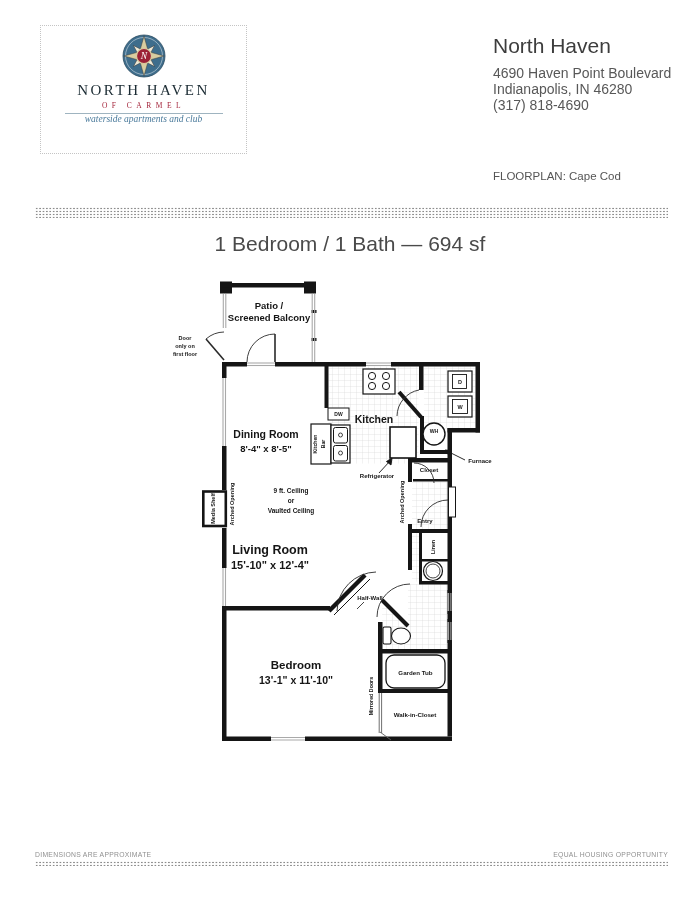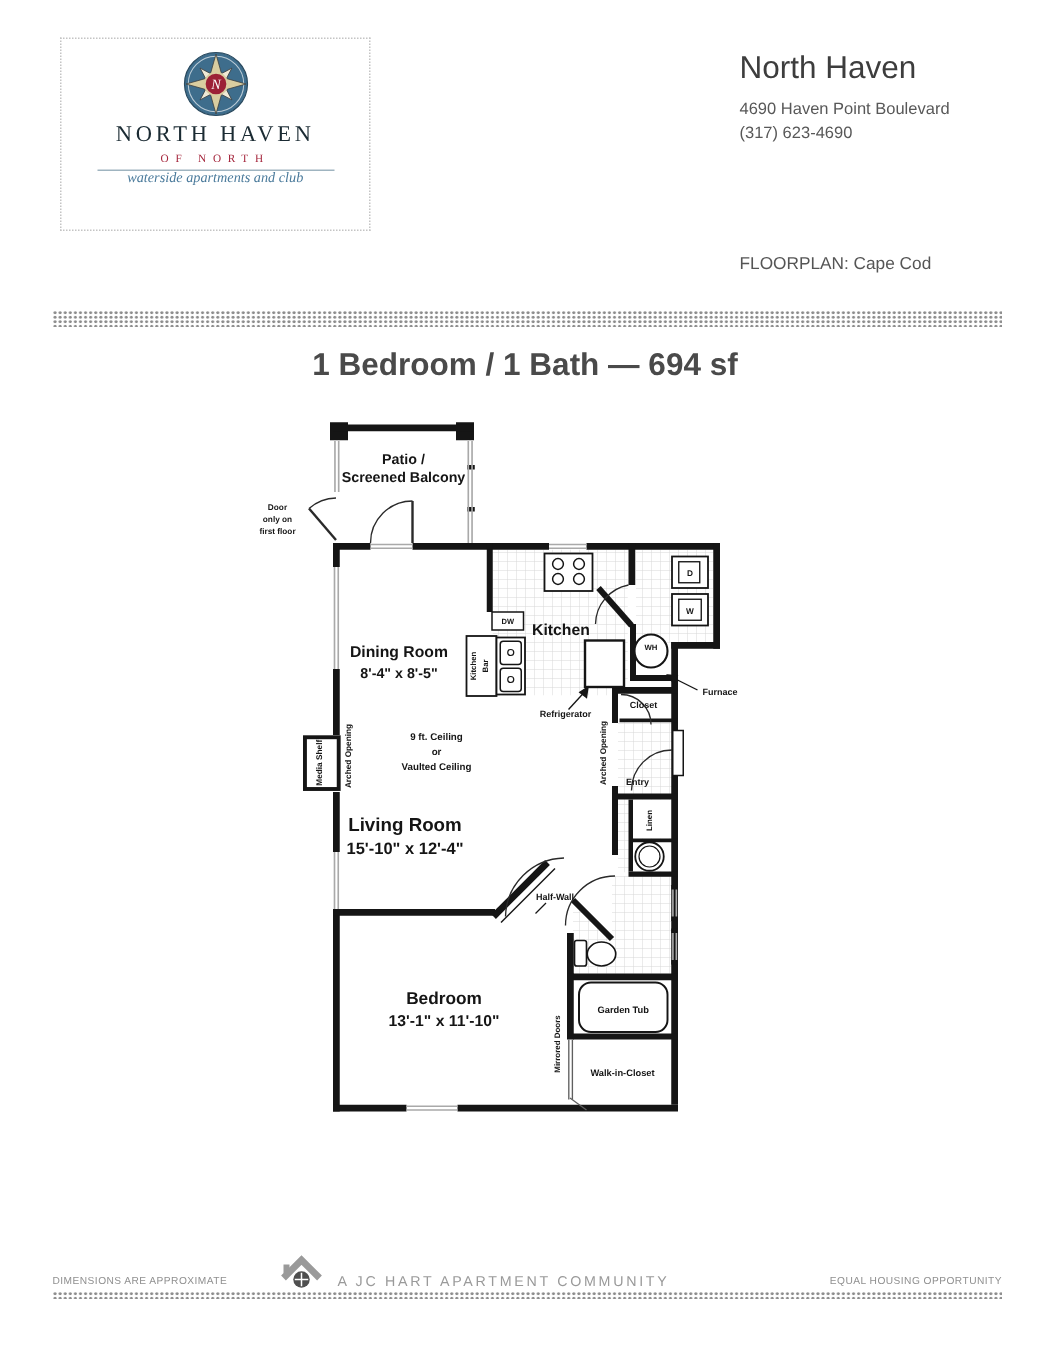--- a/index.html
+++ b/index.html
@@ -14,32 +14,32 @@
              color:#1b2b33;margin-top:3px;}
   .logo-sub{font-family:"Liberation Serif",serif;font-size:7.5px;letter-spacing:4.5px;
             color:#a5273d;margin-top:2px;}
   .logo-rule{width:158px;height:1px;background:#9fb4c0;margin:3px auto 0 auto;}
   .logo-tag{font-family:"Liberation Serif",serif;font-style:italic;font-size:9.5px;
             color:#4a7a9b;margin-top:0;}
 
   
   .contact{position:absolute;left:493px;top:34px;}
   .contact .name{font-size:21px;color:#3d3d3d;font-weight:500;margin-bottom:7px;}
-  .contact .line{font-size:11px;color:#585858;line-height:16px;}
+  .contact .line{font-size:14px;color:#585858;line-height:16px;}
   .contact .links{margin-top:32px;}
 
   .fp-label{position:absolute;left:493px;top:170px;font-size:11.5px;color:#555;}
 
   .dots{background-image:radial-gradient(circle,#8c8c8c 0.9px,transparent 1.1px);
         background-size:3.4px 3px;}
   .rule-top{position:absolute;left:35px;top:207px;width:633px;height:11px;}
   .rule-bottom{position:absolute;left:35px;top:861px;width:633px;height:5px;}
 
   .title{position:absolute;left:0;top:232px;width:700px;text-align:center;
-         font-size:21px;color:#4a4a4a;font-weight:700;}
+         font-size:21px;color:#4a4a4a;font-weight:400;}
 
   .plan{position:absolute;left:158px;top:266px;}
 
   
   .foot-left{position:absolute;left:35px;top:851px;font-size:6.8px;letter-spacing:.3px;color:#909090;}
   .foot-right{position:absolute;right:32px;top:851px;font-size:6.8px;letter-spacing:.3px;color:#909090;}
   .foot-center{position:absolute;left:186px;top:836px;display:flex;align-items:center;}
   .foot-center .txt{font-size:9.5px;letter-spacing:1.8px;color:#9a9a9a;margin-left:9px;margin-top:10px;}
 
   
@@ -63,29 +63,30 @@
       <g fill="#d9cda0" stroke="#3a3a3a" stroke-width="0.5">
         <polygon points="0,-20 4.2,-5 -4.2,-5"></polygon>
         <polygon points="0,-20 4.2,-5 -4.2,-5" transform="rotate(90)"></polygon>
         <polygon points="0,-20 4.2,-5 -4.2,-5" transform="rotate(180)"></polygon>
         <polygon points="0,-20 4.2,-5 -4.2,-5" transform="rotate(270)"></polygon>
       </g>
       <circle cx="0" cy="0" r="7.5" fill="#9c2136" stroke="#d9cda0" stroke-width="1.2"></circle>
       <text x="0" y="3.4" text-anchor="middle" font-family="Liberation Serif,serif" font-style="italic" font-size="9.5" fill="#ffffff">N</text>
     </svg>
     <div class="logo-name">NORTH HAVEN</div>
-    <div class="logo-sub">OF NORTH</div>
+    <div class="logo-sub">OF CARMEL</div>
     <div class="logo-rule"></div>
     <div class="logo-tag">waterside apartments and club</div>
   </div>
 
   <div class="contact">
     <div class="name">North Haven</div>
     <div class="line">4690 Haven Point Boulevard</div>
-    <div class="line">(317) 623-4690</div>
+    <div class="line">Indianapolis, IN 46280</div>
+    <div class="line">(317) 818-4690</div>
   </div>
 
   <div class="fp-label">FLOORPLAN: Cape Cod</div>
   <div class="rule-top dots"></div>
 
   <div class="title">1 Bedroom / 1 Bath — 694 sf</div>
 
   <svg class="plan" width="345" height="485" viewBox="0 0 345 485">
     <defs>
       <pattern id="tile" width="6" height="6" patternUnits="userSpaceOnUse">
@@ -288,26 +289,16 @@
     <text class="pl" x="159" y="178" font-size="5.2" transform="rotate(-90 159 178)">Kitchen</text>
     <text class="pl" x="167" y="178" font-size="5.2" transform="rotate(-90 167 178)">Bar</text>
     <text class="pl" x="56.5" y="242.5" font-size="5.5" transform="rotate(-90 56.5 242.5)">Media Shelf</text>
     <text class="pl" x="76" y="238" font-size="5.5" transform="rotate(-90 76 238)">Arched Opening</text>
     <text class="pl" x="246" y="236" font-size="5.5" transform="rotate(-90 246 236)">Arched Opening</text>
     <text class="pl" x="276.5" y="281" font-size="5.3" transform="rotate(-90 276.5 281)">Linen</text>
     <text class="pl" x="215" y="430" font-size="5.3" transform="rotate(-90 215 430)">Mirrored Doors</text>
   </svg>
 
   <div class="foot-left">DIMENSIONS ARE APPROXIMATE</div>
-  <div class="foot-center">
-    <svg width="30" height="26" viewBox="0 0 30 26">
-      <rect x="3" y="7" width="4" height="6" fill="#9a9a9a"></rect>
-      <path d="M3 16 L15 4 L27 16" fill="none" stroke="#9a9a9a" stroke-width="4.5"></path>
-      <circle cx="15" cy="17" r="5.5" fill="#4f4f4f"></circle>
-      <line x1="15" y1="12.5" x2="15" y2="21.5" stroke="#ffffff" stroke-width="1"></line>
-      <line x1="10.5" y1="17" x2="19.5" y2="17" stroke="#ffffff" stroke-width="1"></line>
-    </svg>
-    <span class="txt">A JC HART APARTMENT COMMUNITY</span>
-  </div>
   <div class="foot-right">EQUAL HOUSING OPPORTUNITY</div>
   <div class="rule-bottom dots"></div>
 
 </div>
 
 </body></html>

